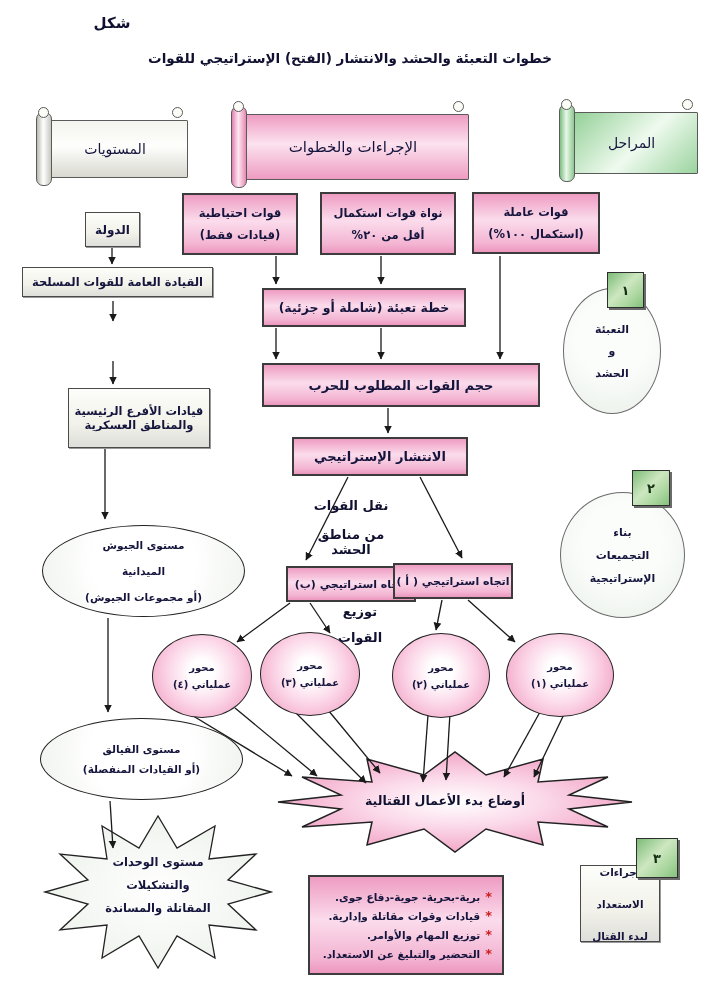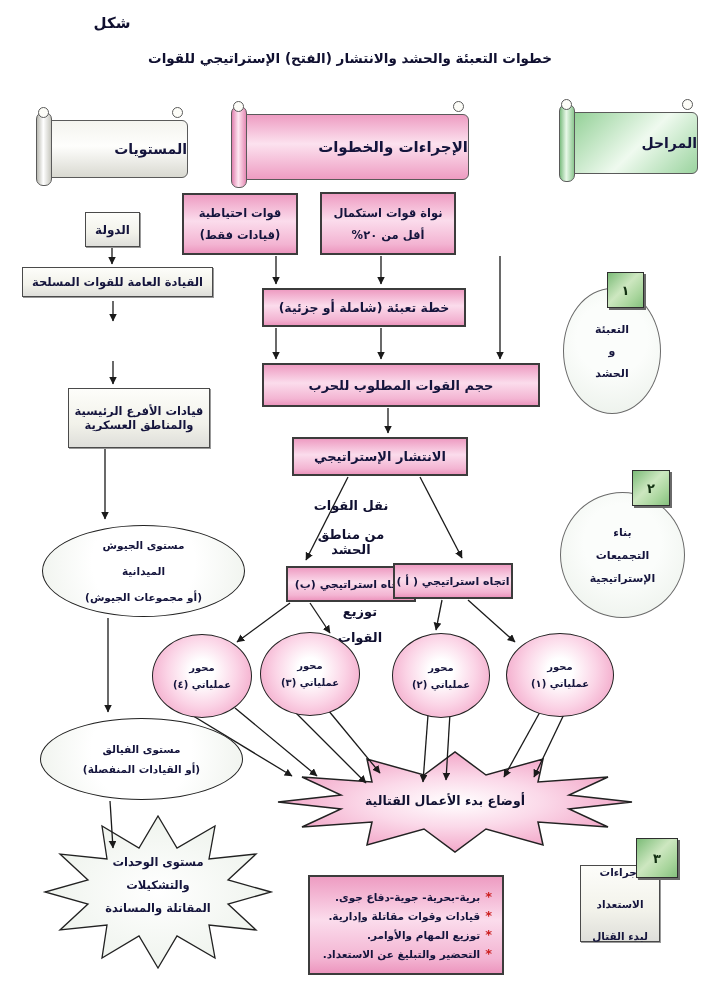--- a/index.html
+++ b/index.html
@@ -15,22 +15,22 @@
            border:1.2px solid #4a4a4a;box-shadow:1px 1px 0 #999;color:#14143c;}
   .ellipse{border-radius:50%;}
   .pink-ell{background:radial-gradient(circle at 50% 45%,#ffffff 18%,#fbd4e6 52%,#f2a6c8 85%,#ec90ba 100%);
             border:1.5px solid #222;}
   .stage-ell{background:radial-gradient(circle at 50% 40%,#fbfdfb 40%,#e9efe8 100%);border:1.2px solid #6a6a6a;}
   .light-ell{background:radial-gradient(circle at 50% 40%,#ffffff 45%,#eef2ec 100%);border:1.4px solid #222;}
   .greensq{background:linear-gradient(135deg,#7cbc78 0%,#cde7c0 45%,#a8d59c 75%,#85c07e 100%);
            border:1.2px solid #2e2e2e;box-shadow:2px 2px 0 #6a6a6a;z-index:3;
            display:flex;align-items:center;justify-content:center;font-weight:bold;font-size:13px;color:#123012;}
   .scroll{background:linear-gradient(180deg,#f4f4ef 0%,#fefefc 45%,#d9d9d1 100%);
-          border:1.6px solid #5a5a5a;border-radius:6px;display:flex;align-items:center;
-          font-weight:bold;z-index:2;}
+          border:1.6px solid #5a5a5a;border-radius:1px;display:flex;align-items:center;justify-content:center;
+          font-weight:normal;z-index:2;}
   .scroll .roll{position:absolute;right:auto;left:-7px;top:-9px;bottom:-9px;width:14px;border:1.5px solid #5a5a5a;
           border-radius:7px;background:linear-gradient(90deg,#b9b9b1,#ffffff 45%,#c7c7bf);}
   .scroll .pin{position:absolute;width:9px;height:9px;border:1.3px solid #5a5a5a;border-radius:50%;background:#fdfdf8;top:-14px;}
   .scroll .pin.pl{left:-5px;} .scroll .pin.pr{right:4px;}
   .scroll.pink{background:linear-gradient(180deg,#ee9cc2 0%,#fce2ef 45%,#ee9cc2 100%);}
   .scroll.pink .roll{background:linear-gradient(90deg,#e080ae,#ffe8f2 45%,#e58ab4);}
   .scroll.green{background:linear-gradient(135deg,#8ccd90 0%,#effaef 55%,#9bd49f 100%);}
   .scroll.green .roll{background:linear-gradient(90deg,#7dbd81,#e8f8e8 45%,#8cc790);}
   .red{color:#d23a20;}
   .note{z-index:2;font-weight:bold;color:#101030;text-align:center;}
@@ -118,20 +118,24 @@
   </div>
 
   <div class="abs node pinkbox lines" style="left:182px;top:193px;width:116px;height:62px;font-size:11.5px;gap:8px;">
     <span>قوات احتياطية</span>
     <span>(قيادات فقط)</span>
   </div>
   <div class="abs node pinkbox lines" style="left:320px;top:192px;width:136px;height:63px;font-size:11.5px;gap:8px;">
     <span>نواة قوات استكمال</span>
     <span>أقل من ٢٠%</span>
   </div>
+  <div class="abs node pinkbox lines" style="left:472px;top:192px;width:128px;height:62px;font-size:11.5px;gap:8px;">
+    <span>قوات عاملة</span>
+    <span>(استكمال ١٠٠%)</span>
+  </div>
 
   <div class="abs node pinkbox" style="left:262px;top:288px;width:204px;height:39px;font-size:12.5px;">خطة تعبئة (شاملة أو جزئية)</div>
   <div class="abs node pinkbox" style="left:262px;top:363px;width:278px;height:44px;font-size:13px;">حجم القوات المطلوب للحرب</div>
   <div class="abs node pinkbox" style="left:292px;top:437px;width:176px;height:39px;font-size:13px;">الانتشار الإستراتيجي</div>
 
   <div class="abs node graybox" style="left:85px;top:212px;width:55px;height:35px;font-size:12px;">الدولة</div>
   <div class="abs node graybox" style="left:22px;top:267px;width:191px;height:30px;font-size:11.5px;">القيادة العامة للقوات المسلحة</div>
   <div class="abs node graybox lines" style="left:68px;top:388px;width:142px;height:60px;font-size:11.5px;">
     <span>قيادات الأفرع الرئيسية</span>
     <span>والمناطق العسكرية</span>

